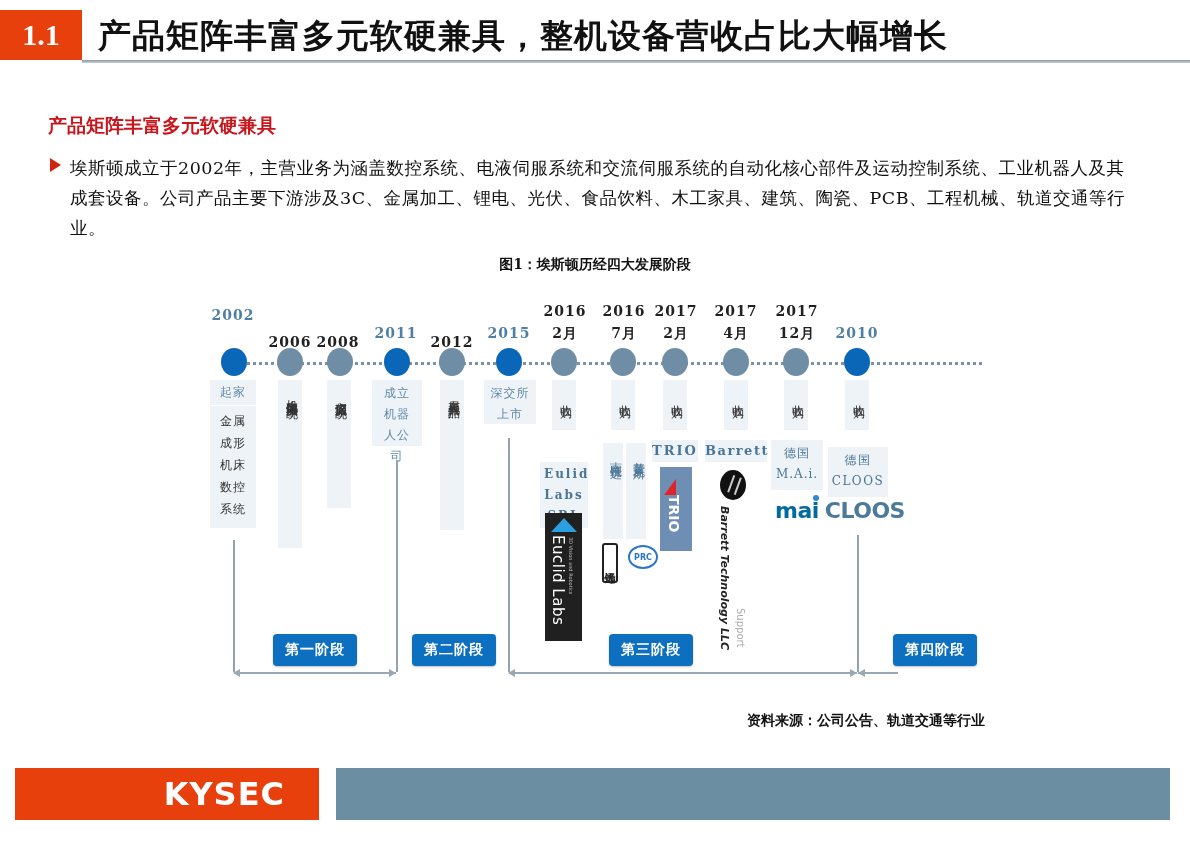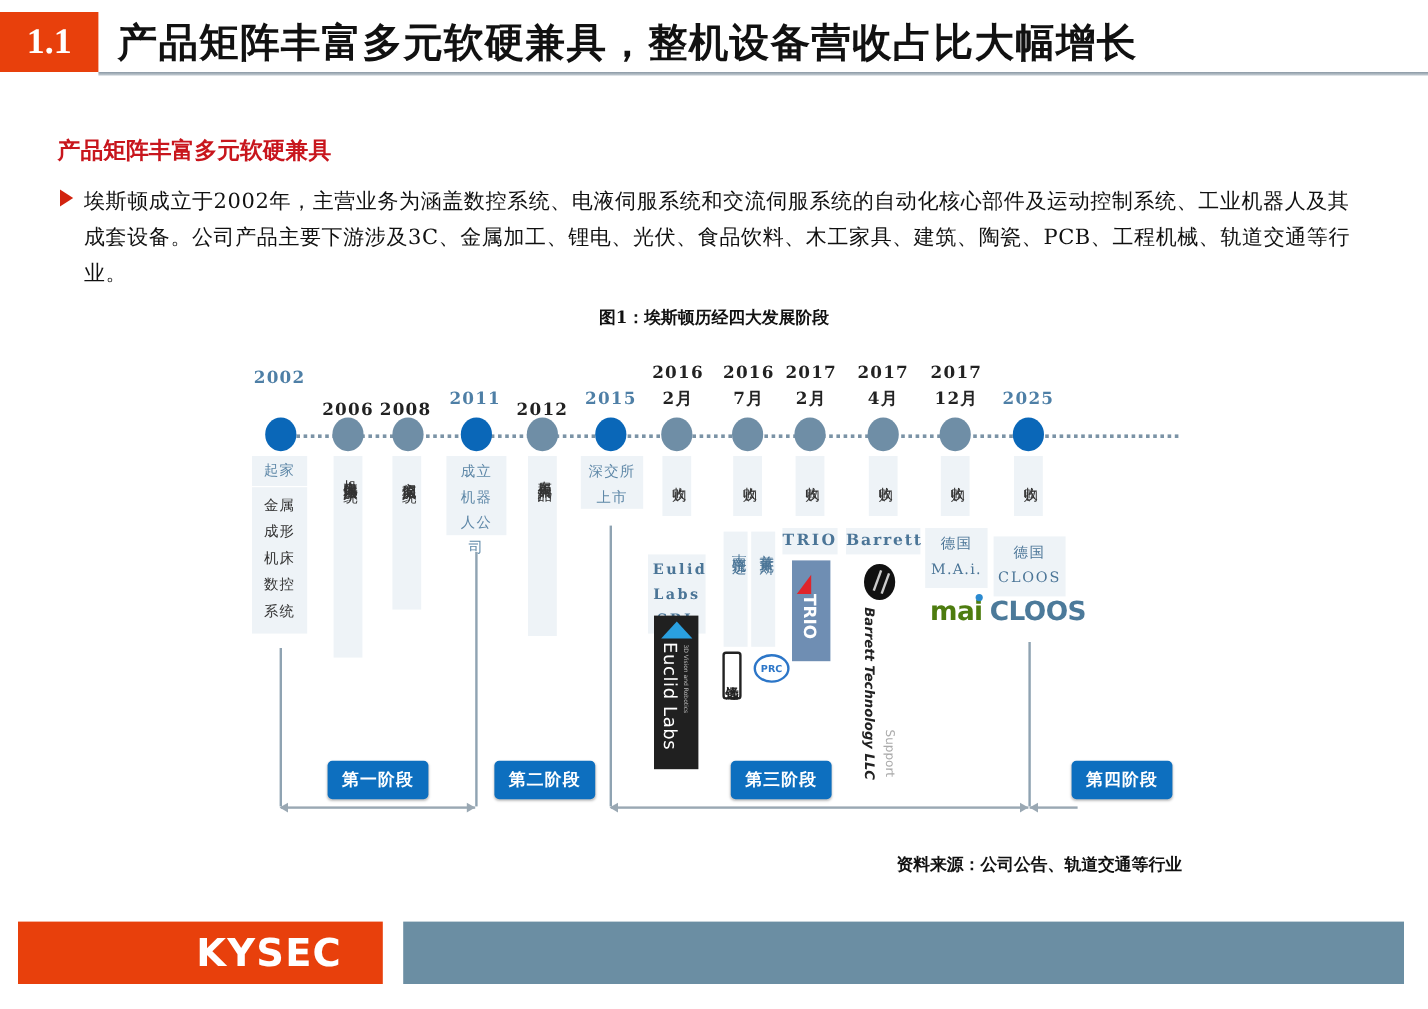--- a/index.html
+++ b/index.html
@@ -66,21 +66,21 @@
   .logo-trio { position: absolute; left: 660px; top: 467px; width: 32px; height: 84px; background: #6f8eb3; }
   .logo-trio .red { position: absolute; left: 4px; top: 12px; width: 0; height: 0; border-left: 12px solid transparent; border-bottom: 16px solid #e0242a; }
   .logo-trio .txt { position: absolute; left: 6px; top: 28px; writing-mode: vertical-rl; color: #fff; font-family: "DejaVu Sans", sans-serif; font-weight: bold; font-size: 14px; }
 
   .logo-barrett-circle { position: absolute; left: 720px; top: 470px; width: 26px; height: 30px; background: #111; border-radius: 50%; }
   .logo-barrett-circle::after { content: ""; position: absolute; left: 10px; top: 6px; width: 5px; height: 18px; border-left: 2px solid #ccc; border-right: 2px solid #ccc; transform: rotate(20deg); }
   .logo-barrett-txt { position: absolute; left: 718px; top: 506px; writing-mode: vertical-rl; font-family: "DejaVu Sans", sans-serif; font-weight: bold; font-style: italic; font-size: 11px; color: #222; white-space: nowrap; }
   .logo-barrett-support { position: absolute; left: 735px; top: 608px; writing-mode: vertical-rl; font-family: "DejaVu Sans", sans-serif; font-size: 10px; color: #aaa; white-space: nowrap; }
 
   .logo-mai { position: absolute; left: 775px; top: 498px; font-family: "DejaVu Sans", sans-serif; font-weight: bold; font-size: 22px; letter-spacing: -0.5px; white-space: nowrap; }
-  .logo-mai .m { color: #4d7c0f; }
+  .logo-mai .m { color: #0369a1; }
   .logo-mai .c { color: #4c7a9a; margin-left: 6px; }
   .logo-mai .dot { position: absolute; left: 38px; top: -3px; width: 6px; height: 6px; border-radius: 50%; background: #2b8ad0; }
 
   .logo-nj { position: absolute; left: 602px; top: 543px; width: 16px; height: 40px; font-family: "DejaVu Sans", sans-serif; font-weight: bold; font-size: 11px; color: #222; writing-mode: vertical-rl; border: 2px solid #222; border-radius: 3px; text-align: center; }
   .logo-prc { position: absolute; left: 628px; top: 545px; width: 30px; height: 24px; border: 2px solid #2c76c8; border-radius: 50%; color: #2c76c8; font-size: 8px; font-weight: bold; font-family: "DejaVu Sans", sans-serif; display: flex; align-items: center; justify-content: center; }
 
   .source { position: absolute; right: 205px; top: 712px; font-size: 14px; font-weight: bold; white-space: nowrap; }
 
   
   .ft-red { position: absolute; left: 15px; top: 768px; width: 304px; height: 52px; background: #e8400c;
@@ -125,21 +125,21 @@
   <div>2月</div>
 </div>
 <div class="year dark" style="left:736px; top:300px;">
   <div>2017</div>
   <div>4月</div>
 </div>
 <div class="year dark" style="left:797px; top:300px;">
   <div>2017</div>
   <div>12月</div>
 </div>
-<div class="year blue" style="left:857px; top:322px;">2025</div>
+<div class="year blue" style="left:857px; top:322px;">2010</div>
 
 <div class="node major" style="left:234px;"></div>
 <div class="node minor" style="left:290px;"></div>
 <div class="node minor" style="left:340px;"></div>
 <div class="node major" style="left:397px;"></div>
 <div class="node minor" style="left:452px;"></div>
 <div class="node major" style="left:509px;"></div>
 <div class="node minor" style="left:564px;"></div>
 <div class="node minor" style="left:623px;"></div>
 <div class="node minor" style="left:675px;"></div>

